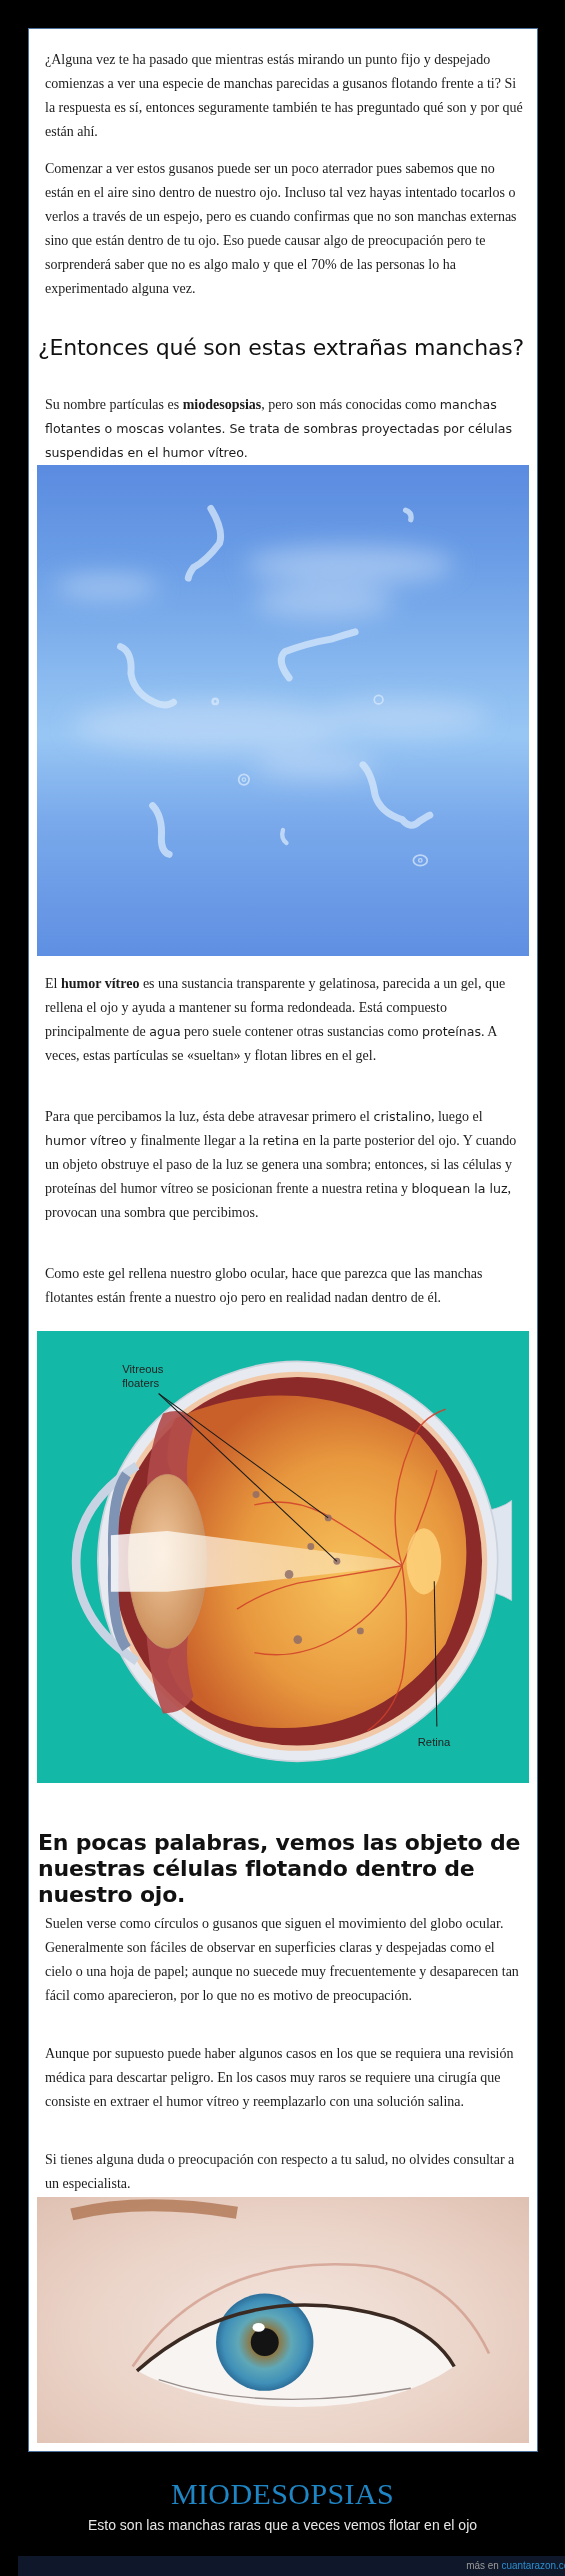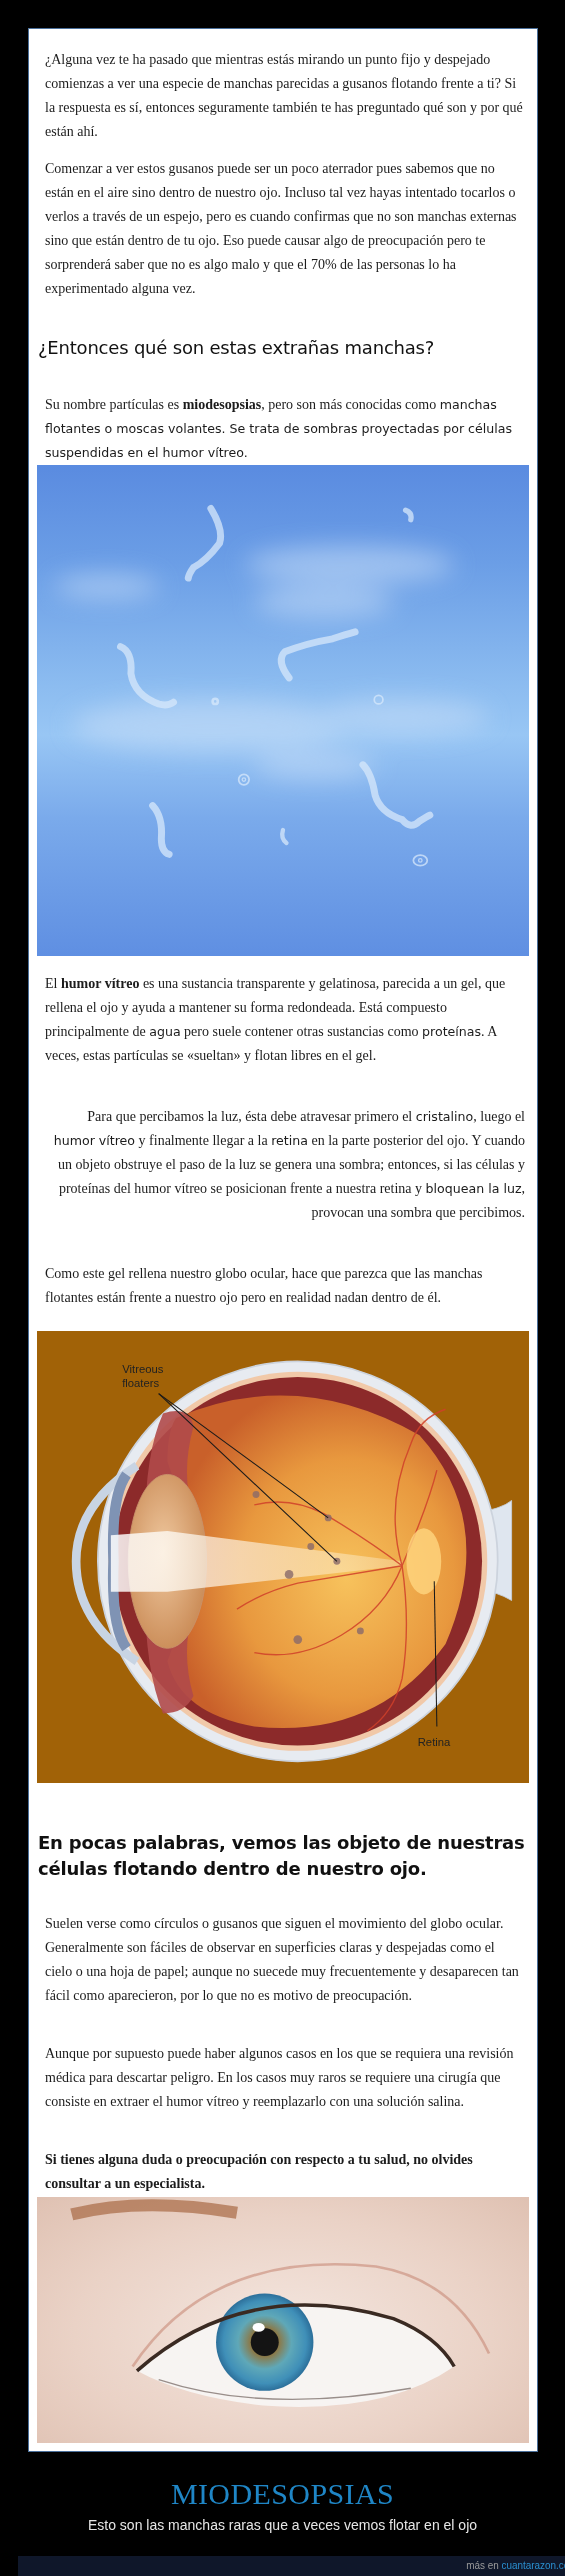--- a/index.html
+++ b/index.html
@@ -13,30 +13,30 @@
   }
   .p {
     position: absolute; left: 38px; width: 480px;
     font-family: "Liberation Serif", serif; font-size: 14px; line-height: 24px; color: #1c1c1c;
     margin: 7px;
   }
   .p b { font-weight: bold; }
   .sans { font-family: "DejaVu Sans", sans-serif; font-size: 12.6px; }
   .h2 {
     position: absolute; left: 38px; width: 487px; margin: 0;
-    font-family: "DejaVu Sans", sans-serif; font-size: 18px; line-height: 26px; color: #111; font-weight: normal;
+    font-family: "DejaVu Sans", sans-serif; font-size: 22px; line-height: 26px; color: #111; font-weight: normal;
     letter-spacing: -0.2px;
   }
   .h2.bold { font-weight: 600; }
   .img { position: absolute; left: 37px; width: 492px; overflow: hidden; }
   .sky {
     top: 465px; height: 491px;
     background: linear-gradient(180deg, #5a8be0 0%, #6b9ee6 20%, #8cbcf0 45%, #98c6f4 55%, #7aaaeb 72%, #5f8fe2 100%);
   }
-  .diagram { top: 1331px; height: 452px; background: #a16207; }
+  .diagram { top: 1331px; height: 452px; background: #14b8a6; }
   .photo { top: 2197px; height: 246px; background: radial-gradient(ellipse at 50% 55%, #f4e6df 0%, #ead2c6 60%, #dfc1b2 100%); }
   .caption {
     position: absolute; left: 0; width: 565px; text-align: center;
   }
   .title {
     top: 2477px; font-family: "Liberation Serif", serif; font-size: 30px; color: #1f86c6; letter-spacing: 0.4px;
   }
   .subtitle {
     top: 2517px; font-family: "Liberation Sans", sans-serif; font-size: 14px; color: #e6e6e6;
   }
@@ -97,21 +97,21 @@
       <ellipse cx="441" cy="455" rx="8" ry="6" stroke-width="2"></ellipse>
       <circle cx="441" cy="455" r="2" stroke-width="1.5"></circle>
     </g>
   </svg>
 </div>
 
 <p class="p" style="top:965px;">
   <span>El </span><b>humor vítreo</b><span> es una sustancia transparente y gelatinosa, parecida a un gel, que rellena el ojo y ayuda a mantener su forma redondeada. Está compuesto principalmente de </span><span class="sans">agua</span><span> pero suele contener otras sustancias como </span><span class="sans">proteínas</span><span>. A veces, estas partículas se «sueltan» y flotan libres en el gel.</span>
 </p>
 
-<p class="p" style="top:1098px;text-align:right;">
+<p class="p" style="top:1098px;">
   <span>Para que percibamos la luz, ésta debe atravesar primero el </span><span class="sans">cristalino</span><span>, luego el </span><span class="sans">humor vítreo</span><span> y finalmente llegar a la </span><span class="sans">retina</span><span> en la parte posterior del ojo. Y cuando un objeto obstruye el paso de la luz se genera una sombra; entonces, si las células y proteínas del humor vítreo se posicionan frente a nuestra retina y </span><span class="sans">bloquean la luz</span><span>, provocan una sombra que percibimos.</span>
 </p>
 
 <p class="p" style="top:1255px;">Como este gel rellena nuestro globo ocular, hace que parezca que las manchas flotantes están frente a nuestro ojo pero en realidad nadan dentro de él.</p>
 
 <div class="img diagram">
   <svg width="492" height="452" viewBox="0 0 566 520">
     <defs>
       <radialGradient id="vit" cx="60%" cy="55%" r="60%">
         <stop offset="0%" stop-color="#f7c25c"></stop>
@@ -179,21 +179,21 @@
     <text x="438" y="478" font-family="Liberation Sans, sans-serif" font-size="13" fill="#222">Retina</text>
   </svg>
 </div>
 
 <h2 class="h2 bold" style="top:1830px;">En pocas palabras, vemos las objeto de nuestras células flotando dentro de nuestro ojo.</h2>
 
 <p class="p" style="top:1905px;">Suelen verse como círculos o gusanos que siguen el movimiento del globo ocular. Generalmente son fáciles de observar en superficies claras y despejadas como el cielo o una hoja de papel; aunque no suecede muy frecuentemente y desaparecen tan fácil como aparecieron, por lo que no es motivo de preocupación.</p>
 
 <p class="p" style="top:2035px;">Aunque por supuesto puede haber algunos casos en los que se requiera una revisión médica para descartar peligro. En los casos muy raros se requiere una cirugía que consiste en extraer el humor vítreo y reemplazarlo con una solución salina.</p>
 
-<p class="p" style="top:2141px; font-weight:bold;">Si tienes alguna duda o preocupación con respecto a tu salud, no olvides consultar a un especialista.</p>
+<p class="p" style="top:2141px; font-weight:normal;">Si tienes alguna duda o preocupación con respecto a tu salud, no olvides consultar a un especialista.</p>
 
 <div class="img photo">
   <svg width="492" height="246" viewBox="0 0 566 283">
     <defs>
       <radialGradient id="iris" cx="50%" cy="50%" r="50%">
         <stop offset="0%" stop-color="#1a1a1a"></stop>
         <stop offset="22%" stop-color="#222"></stop>
         <stop offset="30%" stop-color="#8a7a4a"></stop>
         <stop offset="55%" stop-color="#5fa8b8"></stop>
         <stop offset="85%" stop-color="#3f8fb8"></stop>

